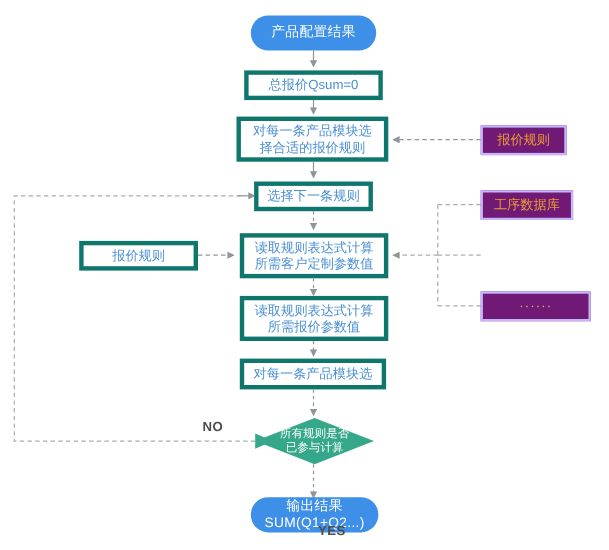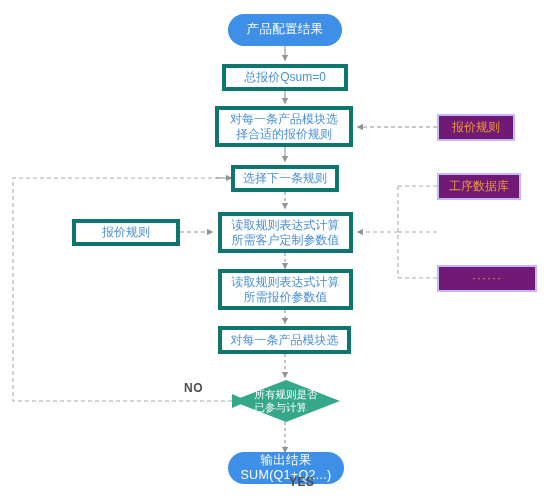--- a/index.html
+++ b/index.html
@@ -70,21 +70,21 @@
     height: 100%;
   }
   .diamond-label {
     position: absolute;
     left: 0; top: 0;
     width: 100%;
     height: 100%;
     display: flex;
     align-items: center;
     justify-content: center;
-    text-align: left;
+    text-align: center;
     color: #ffffff;
     font-size: 10.5px;
     line-height: 1.25;
     white-space: pre-line;
   }
   .edge-label {
     position: absolute;
     color: #4d4d4d;
     font-size: 12px;
     font-weight: 600;

